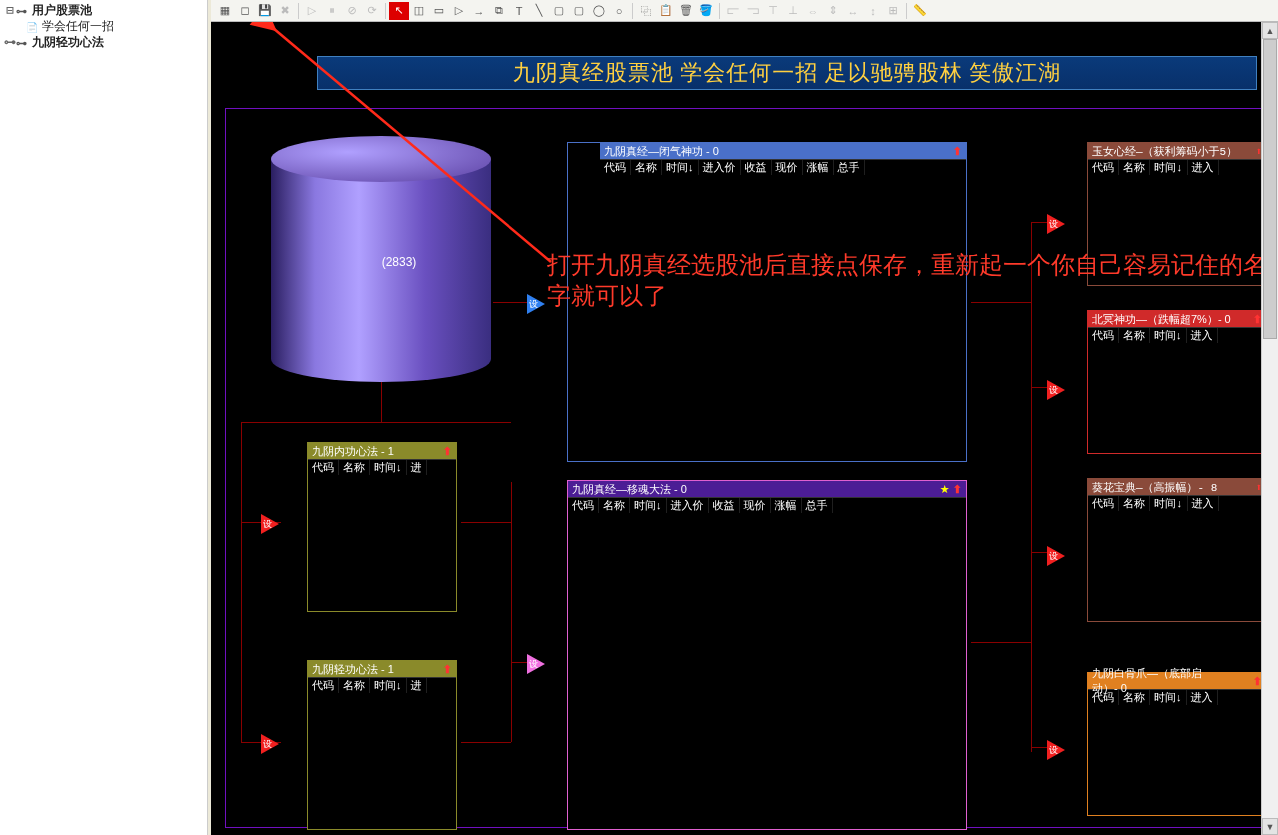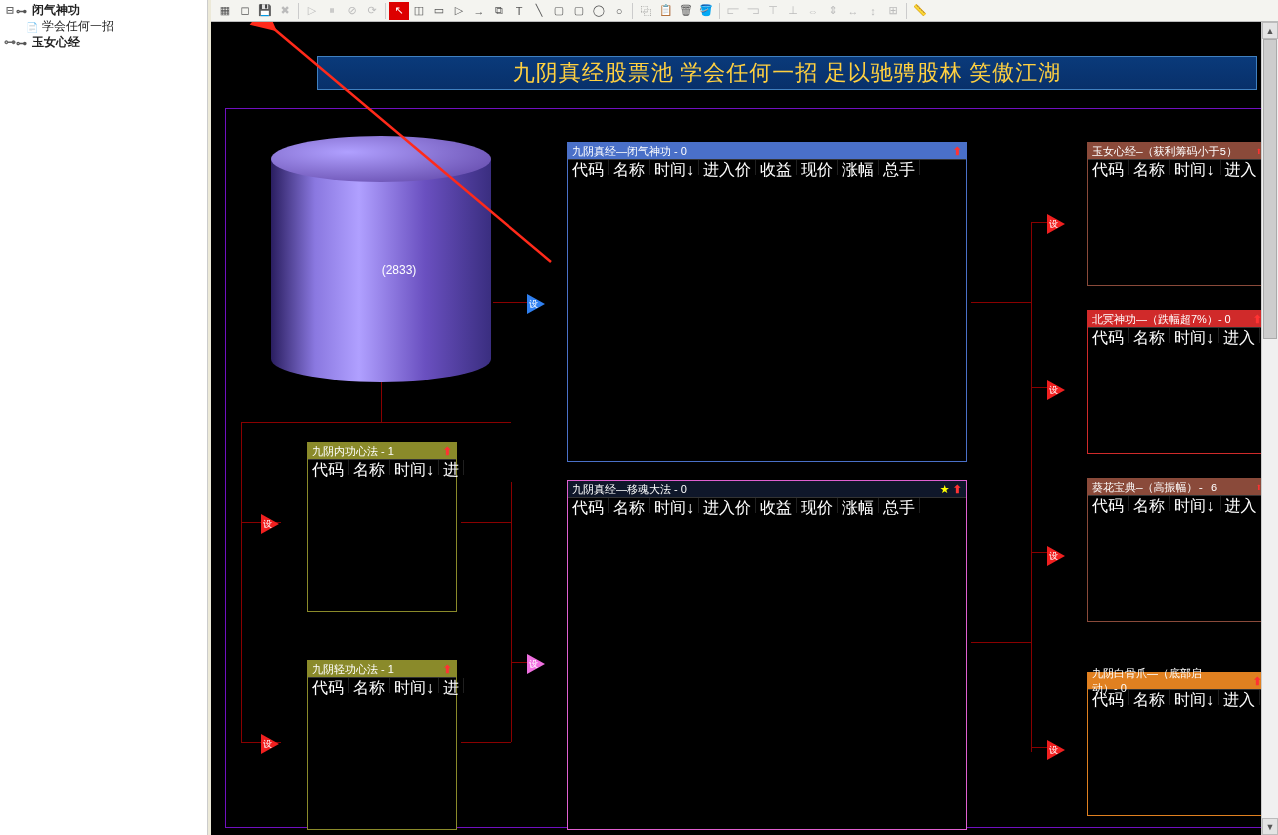--- a/index.html
+++ b/index.html
@@ -22,30 +22,30 @@
   .tbtn.red { background: #d00; color: #fff; }
   .tsep { width: 1px; height: 16px; background: #ccc; margin: 0 3px; }
   .canvas-wrap { flex: 1; background: #000; position: relative; overflow: hidden; }
   .canvas { position: absolute; top: 0; left: 0; width: 1500px; height: 1000px; }
   .banner { position: absolute; left: 106px; top: 34px; width: 940px; height: 34px; background: linear-gradient(#0a3a7a,#08306a); border: 1px solid #4080c0; display: flex; align-items: center; justify-content: center; }
   .banner span { color: #ffd040; font-size: 22px; letter-spacing: 1px; font-family: SimSun, serif; }
   .cylinder { position: absolute; }
   .cyl-top { width: 220px; height: 46px; border-radius: 50%; background: radial-gradient(ellipse at 35% 35%, #b0a0ff, #5a3fa0); position: absolute; top: 0; left: 0; }
   .cyl-body { width: 220px; height: 200px; background: linear-gradient(90deg, #2a1e60 0%, #8a78e0 20%, #b0a0ff 40%, #6a50c0 70%, #3a2e80 100%); position: absolute; top: 23px; left: 0; }
   .cyl-bot { width: 220px; height: 46px; border-radius: 50%; background: linear-gradient(90deg,#2a1e60,#8a78e0 20%,#b0a0ff 40%,#6a50c0 70%,#3a2e80); position: absolute; top: 200px; left: 0; }
-  .cyl-label { position: absolute; top: 127px; left: 0; width: 256px; text-align: center; color: #fff; font-size: 12px; }
+  .cyl-label { position: absolute; top: 119px; left: 0; width: 256px; text-align: center; color: #fff; font-size: 12px; }
   .pool { position: absolute; background: #000; border: 1px solid; }
   .pool-title { height: 16px; font-size: 11px; color: #fff; padding: 0 4px; display: flex; align-items: center; justify-content: space-between; }
   .pool-title .ar { color: #f33; font-weight: bold; }
-  .pool-hdr { height: 16px; background: #000; border-top: 1px solid rgba(255,255,255,.2); display: flex; font-size: 16px; color: #fff; }
+  .pool-hdr { height: 16px; background: #000; border-top: 1px solid rgba(255,255,255,.2); display: flex; font-size: 11px; color: #fff; }
   .pool-hdr span { padding: 0 4px; border-right: 1px solid rgba(255,255,255,.12); white-space: nowrap; }
   .pool-body { background: #000; }
   .p-olive .pool-title { background: #8a8a2a; }  .p-olive { border-color: #8a8a2a; }
-  .p-blue .pool-title { background: #4a70c8; }   .p-blue { border-color: #4a70c8; }
-  .p-pink .pool-title { background: #0f172a; }   .p-pink { border-color: #e060d0; }
+  .p-blue .pool-title { background: #4a70c8; }   .p-blue { border-color: #4a70c8; padding-left: 32px; }
+  .p-pink .pool-title { background: #4c1d95; }   .p-pink { border-color: #e060d0; }
   .p-brown .pool-title { background: #8a4a3a; }  .p-brown { border-color: #8a4a3a; font-family: Liberation Mono, monospace; }
   .p-red .pool-title { background: #d02a2a; }    .p-red { border-color: #d02a2a; }
   .p-orange .pool-title { background: #e08020; gap: 37px; } .p-orange { border-color: #e08020; }
   .vline { position: absolute; width: 1px; background: #8a0000; }
   .hline { position: absolute; height: 1px; background: #8a0000; }
   .tri { position: absolute; width: 0; height: 0; border-top: 10px solid transparent; border-bottom: 10px solid transparent; border-left: 18px solid #f02020; cursor: pointer; }
   .tri span { position: absolute; left: -16px; top: -6px; color: #fff; font-size: 9px; }
   .tri.pnk { border-left-color: #f070e0; }
   .tri.blu { border-left-color: #3080f0; }
   svg.arrow { position: absolute; top: 0; left: 0; pointer-events: none; }
@@ -57,30 +57,30 @@
 </style>
 </head>
 <body>
 
 <div class="app">
   <div class="sidebar">
     <div class="tree">
       <div class="tree-row bold">
         <span class="tw">⊟</span>
         <span class="node-ico chain"></span>
-        <span>闭气神功</span>
+        <span>用户股票池</span>
       </div>
       <div class="tree-row" style="padding-left:26px">
         <span class="node-ico doc"></span>
         <span>学会任何一招</span>
       </div>
       <div class="tree-row bold">
         <span class="tw">⊶</span>
         <span class="node-ico chain"></span>
-        <span>玉女心经</span>
+        <span>九阴轻功心法</span>
       </div>
     </div>
   </div>
   <div class="splitter"></div>
   <div class="main">
     <div class="toolbar">
       <div class="tbtn">▦</div>
       <div class="tbtn">◻</div>
       <div class="tbtn">💾</div>
       <div class="tbtn disabled">✖</div>
@@ -271,21 +271,21 @@
               <span>代码</span>
               <span>名称</span>
               <span>时间↓</span>
               <span>进入</span>
             </div>
           <div class="pool-body" style="height:110px"></div>
         </div>
 
         <div class="pool p-brown" style="left:876px; top:456px; width:180px; height:144px">
           <div class="pool-title">
-              <span>葵花宝典—（高振幅）- 6</span>
+              <span>葵花宝典—（高振幅）- 8</span>
               <span class="ar">⬆</span>
             </div>
           <div class="pool-hdr">
               <span>代码</span>
               <span>名称</span>
               <span>时间↓</span>
               <span>进入</span>
             </div>
           <div class="pool-body" style="height:110px"></div>
         </div>
@@ -305,20 +305,21 @@
         </div>
 
         <svg class="arrow" width="1060" height="820">
           <defs>
               <marker id="ah" markerWidth="12" markerHeight="10" refX="2" refY="5" orient="auto">
                 <path d="M10,0 L0,5 L10,10 Z" fill="#ff2a1a"></path>
               </marker>
             </defs>
           <line x1="340" y1="240" x2="62" y2="6" stroke="#ff2a1a" stroke-width="2.5" marker-end="url(#ah)"></line>
         </svg>
+        <div class="annot" style="left:336px; top:228px; width:720px">打开九阴真经选股池后直接点保存，重新起一个你自己容易记住的名字就可以了</div>
       </div>
     </div>
 
     <div class="scroll-v">
       <div class="sv-btn">▲</div>
       <div class="sv-thumb"></div>
       <div class="sv-btn" style="position:absolute;bottom:0;left:0;right:0">▼</div>
     </div>
   </div>
 </div>

